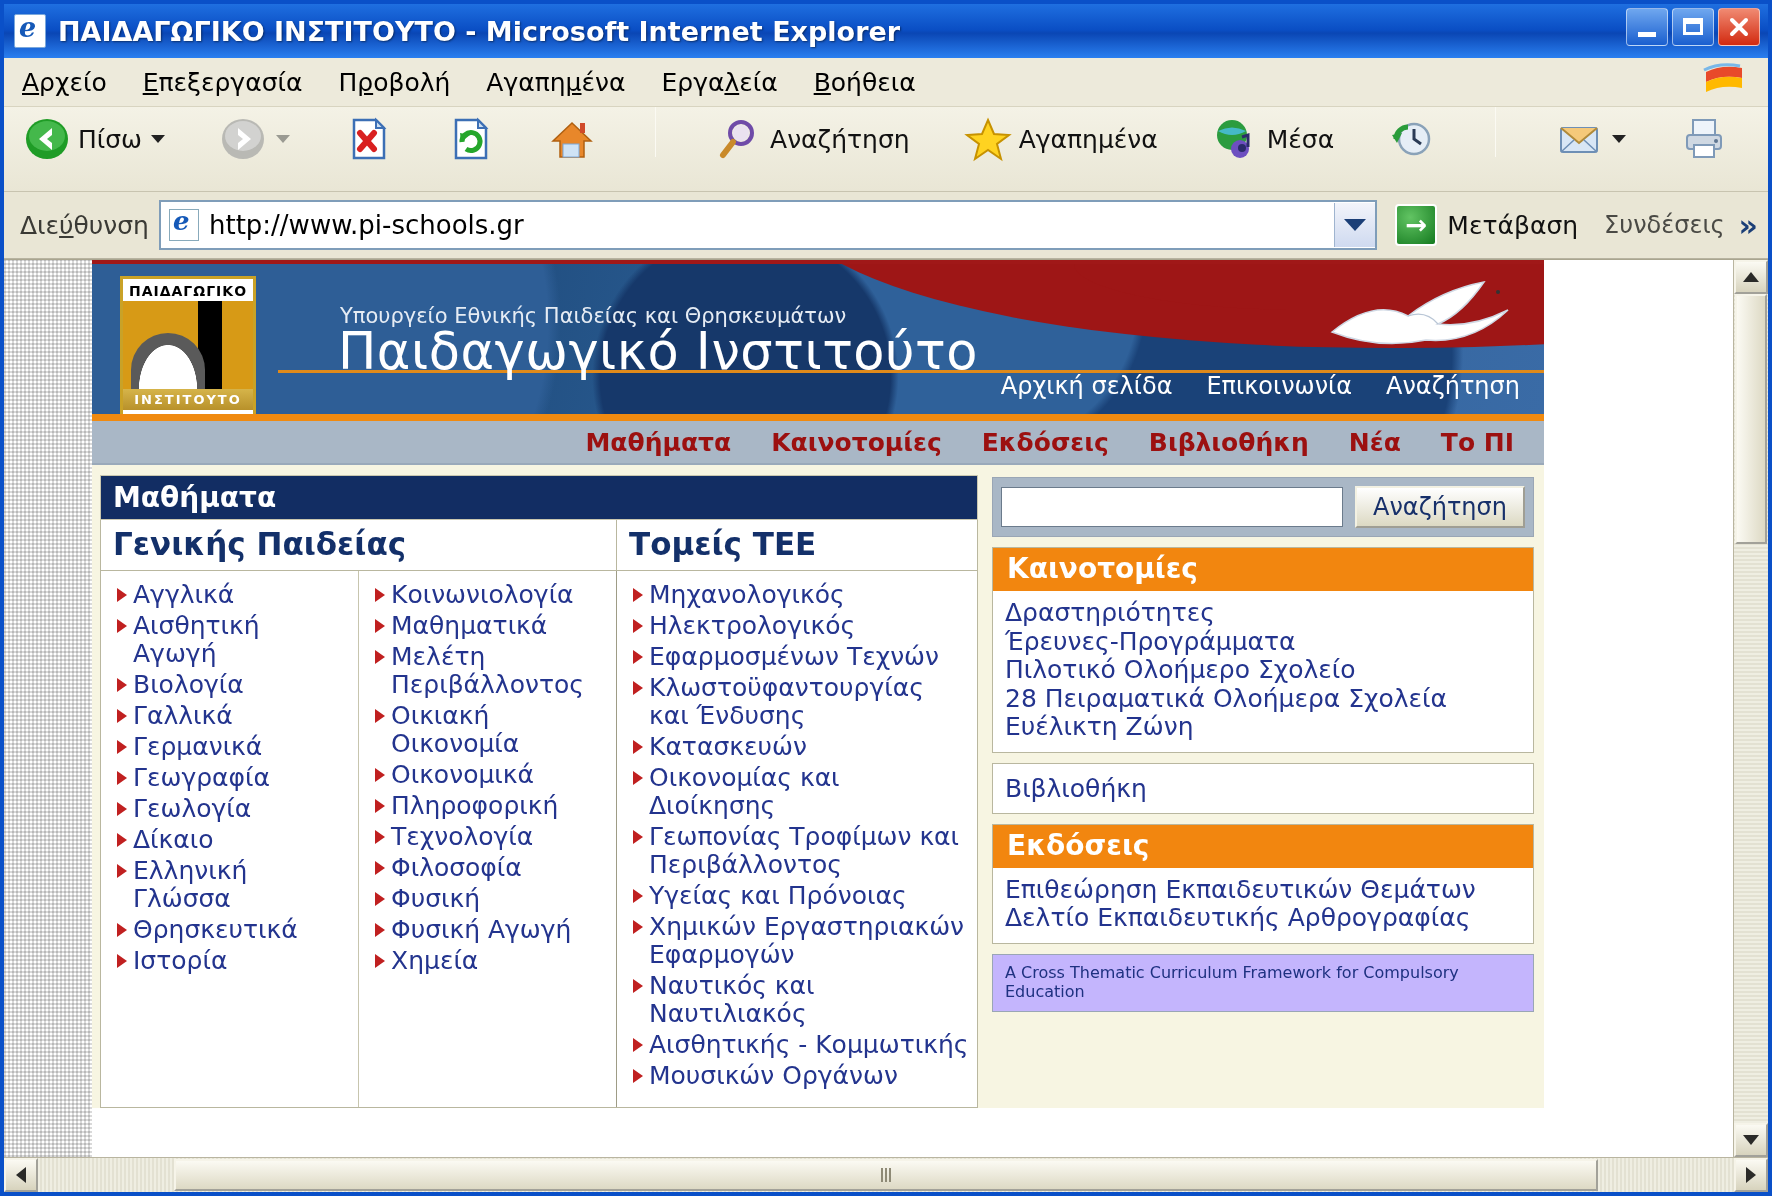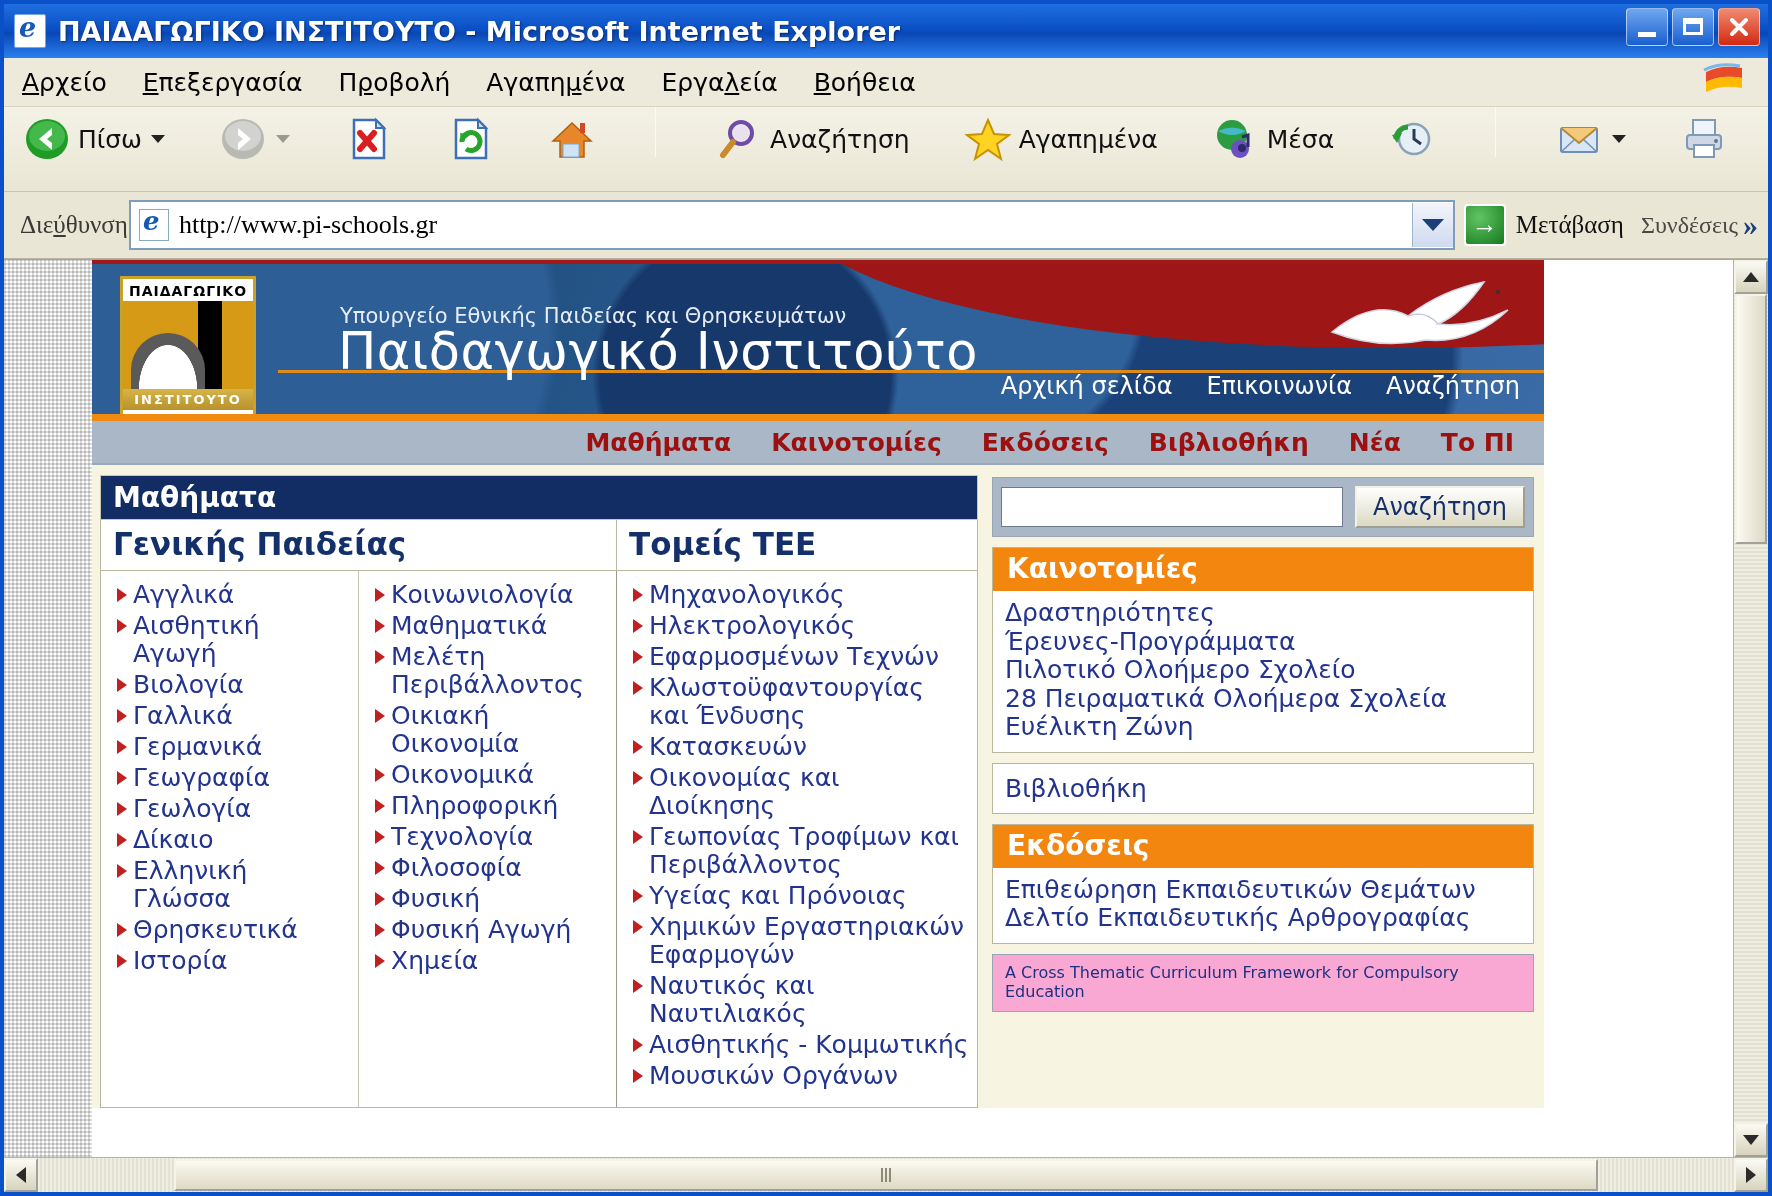--- a/index.html
+++ b/index.html
@@ -132,22 +132,21 @@
   .ico { width:48px;height:48px; position:relative; flex:none; }
 
   
   #addressbar {
     height: 66px;
     background: #e9e6d5;
     display: flex; align-items: center;
     padding: 0 10px 0 16px;
     border-bottom: 1px solid #b7b3a0;
     flex: none;
-    gap: 1px;
-    font-family: Liberation Serif, serif;
+    gap: 10px;
   }
   #addressbar .addr-label { font-size: 25px; color: #3a3a35; white-space: nowrap; }
   #addr-field {
     flex: 1;
     height: 46px;
     background: #ffffff;
     border: 2px solid #7f9db9;
     display: flex; align-items: center;
     padding-left: 8px;
     position: relative;
@@ -398,21 +397,21 @@
     font-size:25px; color:#23348e;
     line-height:1.14;
     white-space:nowrap;
   }
   .sb-plain {
     border:1px solid #b9b79f; background:#ffffff;
     padding: 10px 12px;
     font-size:25px; color:#23348e;
   }
   .sb-highlight {
-    border:1px solid #9aa6b5; background:#f9a8d4;
+    border:1px solid #9aa6b5; background:#c4b5fd;
     padding: 8px 12px 10px;
   }
   .sb-highlight .sb-line { color:#1e3180; white-space:normal; }
   .sb-wrap .sb-line { white-space: normal; }
 
   
   #vscroll {
     width: 34px; flex:none;
     background:#e8e7d8;
     border-left:1px solid #b9b5a0;

